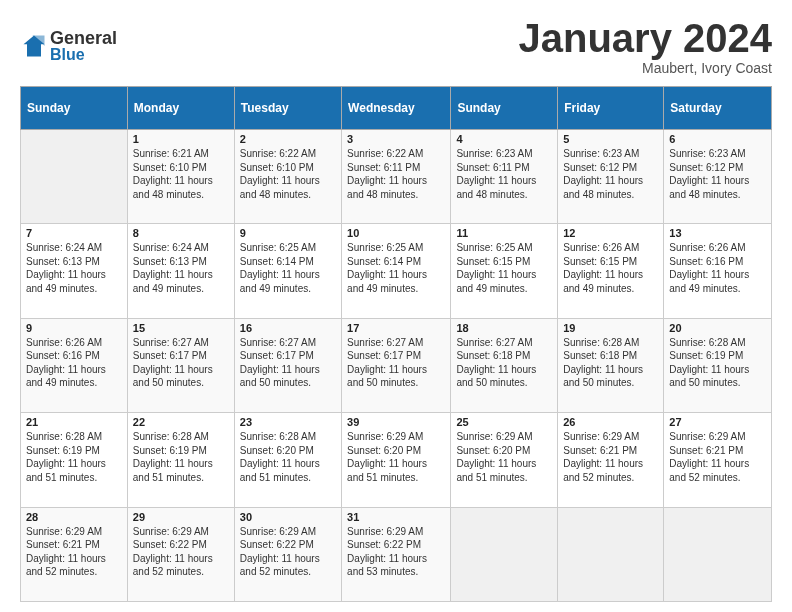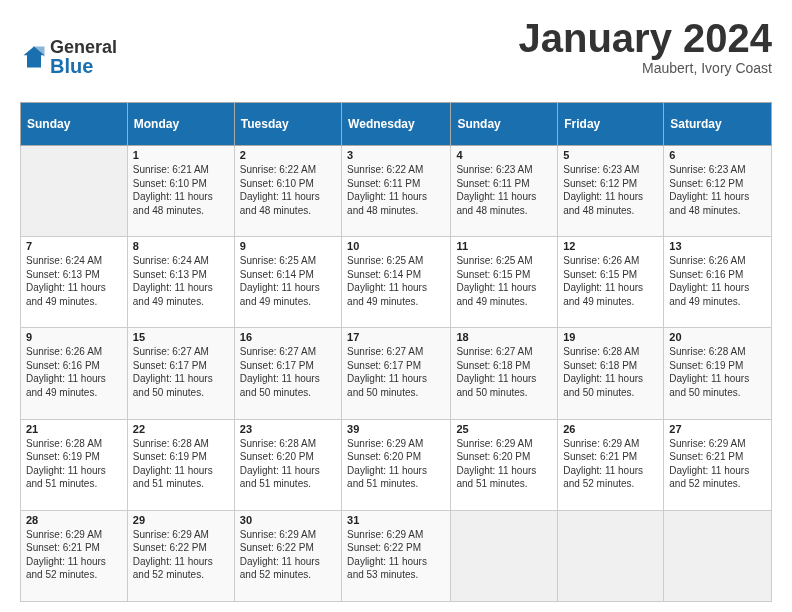--- a/index.html
+++ b/index.html
@@ -13,39 +13,39 @@
     .page {
       width: 792px;
       height: 612px;
       padding: 16px 20px 10px 20px;
       display: flex;
       flex-direction: column;
     }
     .header {
       display: flex;
       justify-content: space-between;
-      align-items: flex-end;
-      margin-bottom: 26px;
+      align-items: center;
+      margin-bottom: 10px;
     }
     .logo {
       display: flex;
       align-items: center;
     }
     .logo-text {
       display: flex;
       flex-direction: column;
       line-height: 1;
     }
     .logo-general {
       font-size: 18px;
       font-weight: bold;
       color: #333;
     }
     .logo-blue {
-      font-size: 20px;
+      font-size: 16px;
       font-weight: bold;
       color: #1a6faf;
     }
     .logo-icon {
       width: 28px;
       height: 28px;
       margin-right: 2px;
     }
     .title-block {
       text-align: right;

